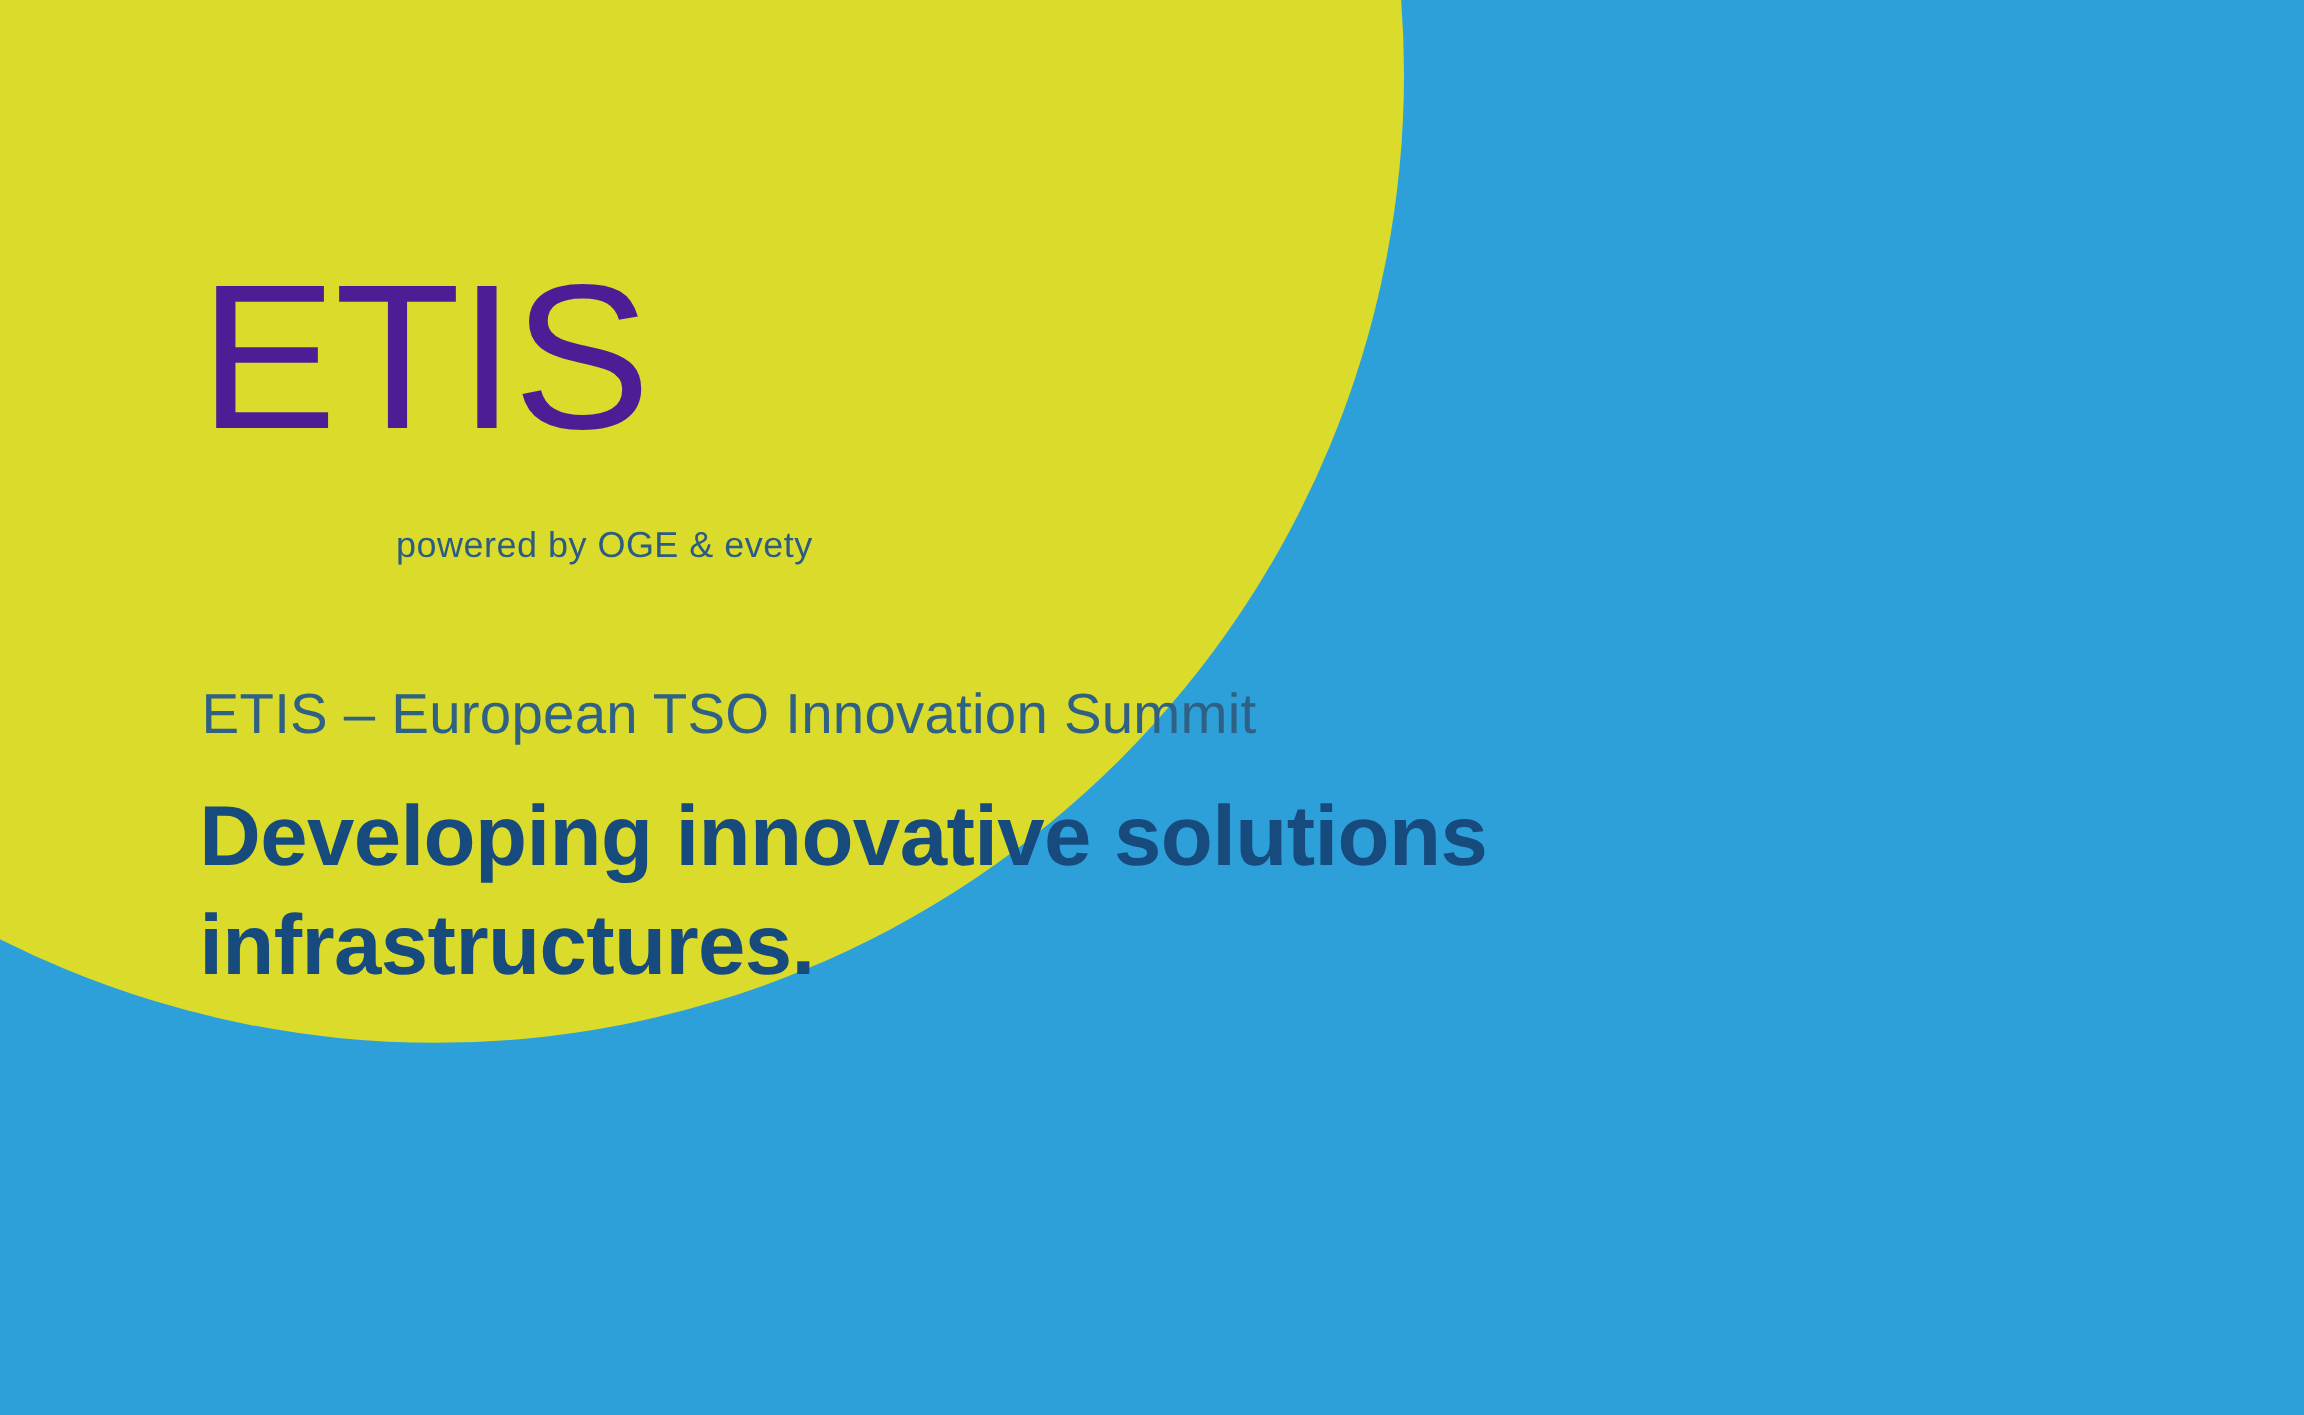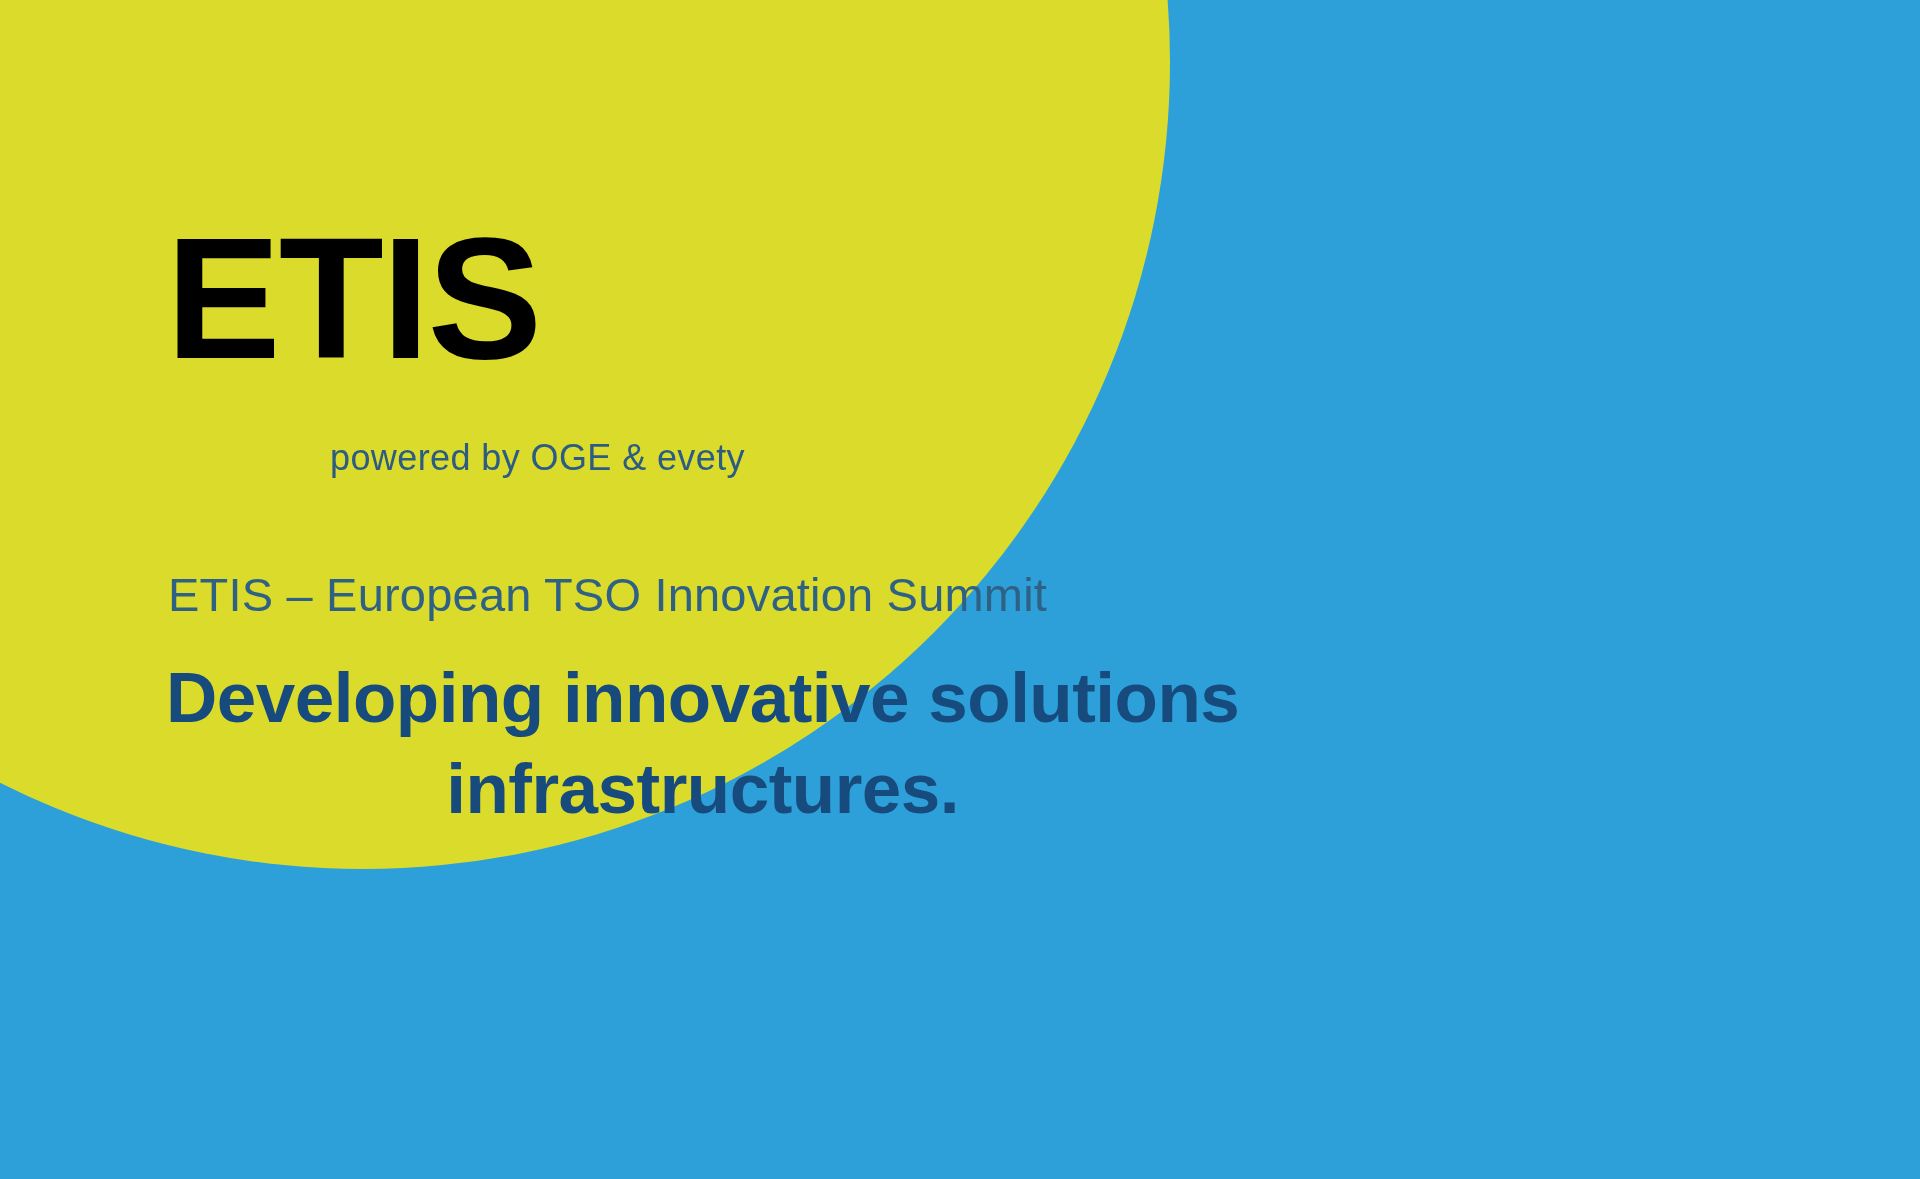--- a/index.html
+++ b/index.html
@@ -32,30 +32,30 @@
   .content {
     position: absolute;
     inset: 0;
   }
   .logo-wordmark {
     position: absolute;
     left: 166px;
     top: 212px;
     font-size: 172px;
     line-height: 1;
-    font-weight: 700;
+    font-weight: 400;
     letter-spacing: -2px;
-    color: #000000;
+    color: #4c1d95;
     white-space: nowrap;
   }
   .logo-tagline {
     position: absolute;
     left: 330px;
     top: 440px;
-    font-size: 36px;
+    font-size: 30px;
     line-height: 1;
     font-weight: 300;
     letter-spacing: 0.4px;
     color: #2C5C82;
     white-space: nowrap;
   }
   .event-name {
     position: absolute;
     left: 168px;
     top: 567px;
@@ -68,21 +68,20 @@
   }
   .headline {
     position: absolute;
     left: 166px;
     top: 653px;
     font-size: 71px;
     line-height: 1.28;
     font-weight: 700;
     letter-spacing: -0.5px;
     color: #174B7D;
-    text-align: center;
   }
   .headline .hl-line {
     display: block;
     white-space: nowrap;
   }
 </style>
 </head>
 <body>
 
 <div id="slide">

